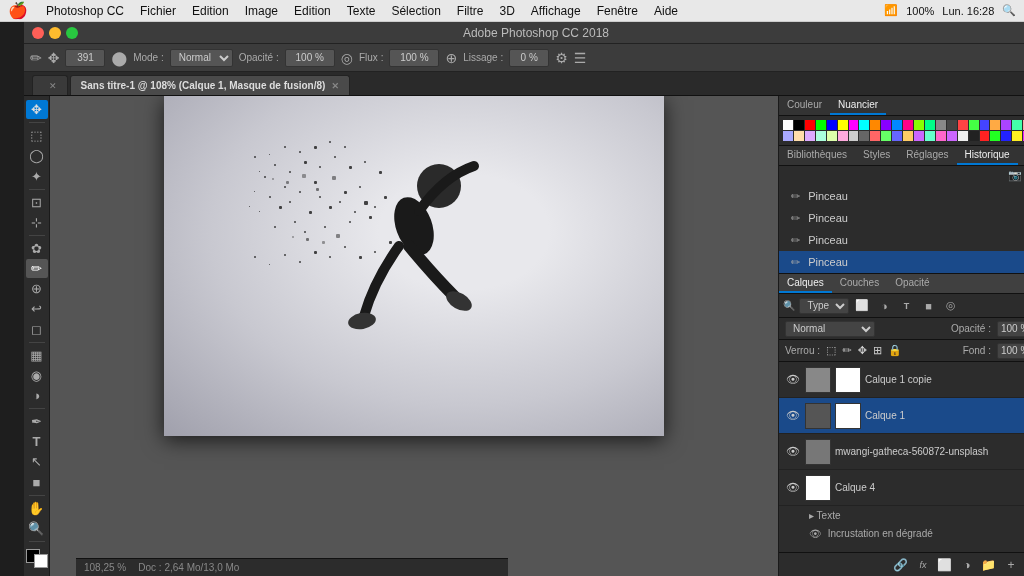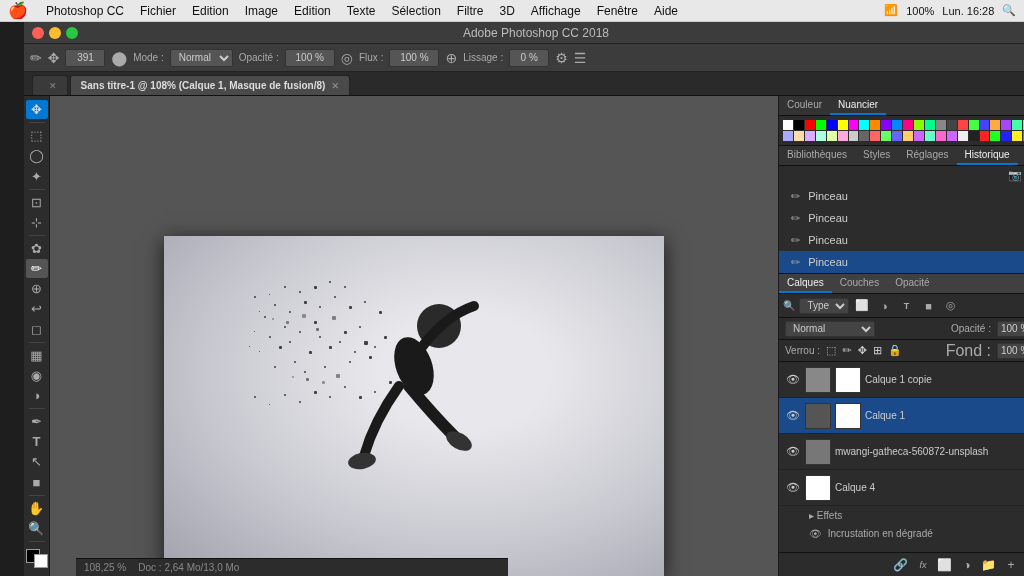--- a/index.html
+++ b/index.html
@@ -75,21 +75,21 @@
     .tool-btn {
       width: 22px; height: 22px; display: flex; align-items: center; justify-content: center;
       color: #aaa; font-size: 13px; cursor: pointer; border-radius: 2px;
     }
     .tool-btn.active { background: #0078d4; color: white; }
     .tool-sep { width: 16px; height: 1px; background: #444; margin: 2px 0; }
 
     
     #canvas-area {
       flex: 1; background: #555; overflow: hidden; position: relative;
-      display: flex; align-items: flex-end; justify-content: center;
+      display: flex; align-items: flex-start; justify-content: center;
     }
     #canvas-container {
       width: 500px; height: 340px; background: #d0d0d8;
       position: relative; box-shadow: 0 4px 20px rgba(0,0,0,0.7);
     }
     #canvas-image {
       width: 100%; height: 100%;
       background: radial-gradient(ellipse at 60% 40%, #e8e8ec 20%, #c8c8d0 60%, #a0a0ac 100%);
       display: flex; align-items: center; justify-content: center;
       overflow: hidden; position: relative;
@@ -504,21 +504,21 @@
           <span style="margin-left:auto;font-size:10px;color:#aaa">Opacité :</span>
           <input style="width: 45px; background: rgb(68, 68, 68); border: 1px solid rgb(51, 51, 51); color: rgb(204, 204, 204); font-size: 10px; height: 16px; padding: 0px 3px; border-radius: 2px;" value="100 %">
         </div>
         <div class="layers-row3">
           <span style="font-size:10px;color:#aaa">Verrou :</span>
           <span style="font-size:11px;cursor:pointer">⬚</span>
           <span style="font-size:11px;cursor:pointer">✏</span>
           <span style="font-size:11px;cursor:pointer">✥</span>
           <span style="font-size:11px;cursor:pointer">⊞</span>
           <span style="font-size:11px;cursor:pointer">🔒</span>
-          <span style="margin-left:auto;font-size:16px;color:#aaa">Fond :</span>
+          <span style="margin-left:auto;font-size:10px;color:#aaa">Fond :</span>
           <input style="width: 45px; background: rgb(68, 68, 68); border: 1px solid rgb(51, 51, 51); color: rgb(204, 204, 204); font-size: 10px; height: 16px; padding: 0px 3px; border-radius: 2px;" value="100 %">
         </div>
         <div class="layer-list" id="layer-list">
             <div class="layer-item">
     <span class="layer-eye">👁</span>
     <div class="layer-thumb" style="background:#888;"></div>
     <div class="layer-thumb-mask"></div>
     <span class="layer-name">Calque 1 copie</span>
 
   </div>
@@ -537,21 +537,21 @@
 
   </div>
             <div class="layer-item">
     <span class="layer-eye">👁</span>
     <div class="layer-thumb" style="background:#fff;"></div>
 
     <span class="layer-name">Calque 4</span>
     <span class="layer-fx">fx ∨</span>
   </div>
             <div class="layer-sub">
-              <span>▸ Effets</span>
+              <span>▸ Texte</span>
             </div>
             <div class="layer-sub">
               <span style="font-size:10px">👁</span>
                             <span>Incrustation en dégradé</span>
             </div>
           </div>
         <div class="layers-bottom">
           <div class="lyr-btn">🔗</div>
           <div class="lyr-btn" style="font-size:9px;font-style:italic">fx</div>
           <div class="lyr-btn">⬜</div>

